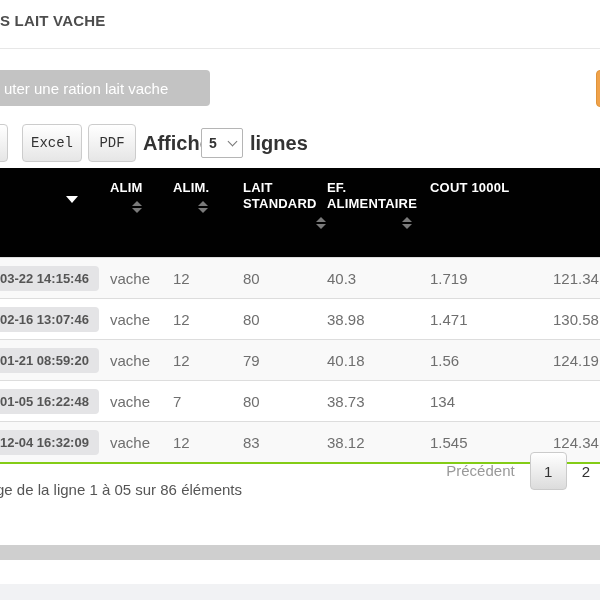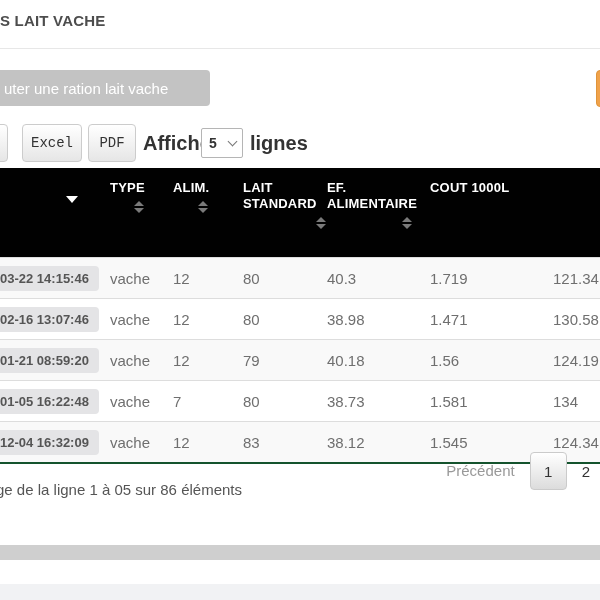--- a/index.html
+++ b/index.html
@@ -65,21 +65,21 @@
   .th .lbl{text-align:left;line-height:16px;white-space:pre-line;}
   .th-lait .lbl, .th-ef .lbl, .th-cout .lbl{max-width:86px;}
   .sort-both{margin-top:5px;margin-right:1px;}
   .tri-up{width:0;height:0;border-left:5px solid transparent;border-right:5px solid transparent;border-bottom:5px solid #7a7a7a;margin-bottom:2px;}
   .tri-down{width:0;height:0;border-left:5px solid transparent;border-right:5px solid transparent;border-top:5px solid #7a7a7a;}
   .caret-desc{
     margin:16px 0 0 66px;width:0;height:0;
     border-left:6px solid transparent;border-right:6px solid transparent;border-top:7px solid #ffffff;
   }
 
-  .tbody{left:0;top:257px;width:600px;border-bottom:2px solid #14532d;overflow:hidden;}
+  .tbody{left:0;top:257px;width:600px;border-bottom:2px solid #84cc16;overflow:hidden;}
   .tr{height:40px;border-top:1px solid #dddddd;align-items:center;}
   .tr.odd{background:#f9f9f9;}
   .td{font-size:15px;color:#6f6f6f;white-space:nowrap;overflow:visible;}
   .date-badge{
     display:inline-block;margin-left:-10px;padding:5px 10px;border-radius:4px;
     background:#e4e4e6;color:#555;font-size:13px;font-weight:bold;white-space:nowrap;
   }
 
   
   .info-text{left:-4px;top:481px;font-size:15px;color:#555;white-space:nowrap;}
@@ -115,21 +115,21 @@
 </div>
 <div class="abs length-label lbl-lignes">lignes</div>
 
 <div class="abs thead">
   <div class="grid-row">
     <div class="th">
       <div class="caret-desc"></div>
     </div>
     <div class="th">
       <span class="lblwrap">
-          <span class="lbl">TYPE</span>
+          <span class="lbl">ALIM</span>
         <span class="sort-both">
             <div class="tri-up"></div>
             <div class="tri-down"></div>
           </span>
       </span>
     </div>
     <div class="th">
       <span class="lblwrap">
           <span class="lbl">ALIM.</span>
         <span class="sort-both">
@@ -196,21 +196,20 @@
     <div class="td">1.56</div>
     <div class="td">124.19</div>
   </div>
 
   <div class="grid-row tr">
     <div class="td"><span class="date-badge">01-05 16:22:48</span></div>
     <div class="td">vache</div>
     <div class="td">7</div>
     <div class="td">80</div>
     <div class="td">38.73</div>
-    <div class="td">1.581</div>
     <div class="td">134</div>
   </div>
 
   <div class="grid-row tr odd">
     <div class="td"><span class="date-badge">12-04 16:32:09</span></div>
     <div class="td">vache</div>
     <div class="td">12</div>
     <div class="td">83</div>
     <div class="td">38.12</div>
     <div class="td">1.545</div>

